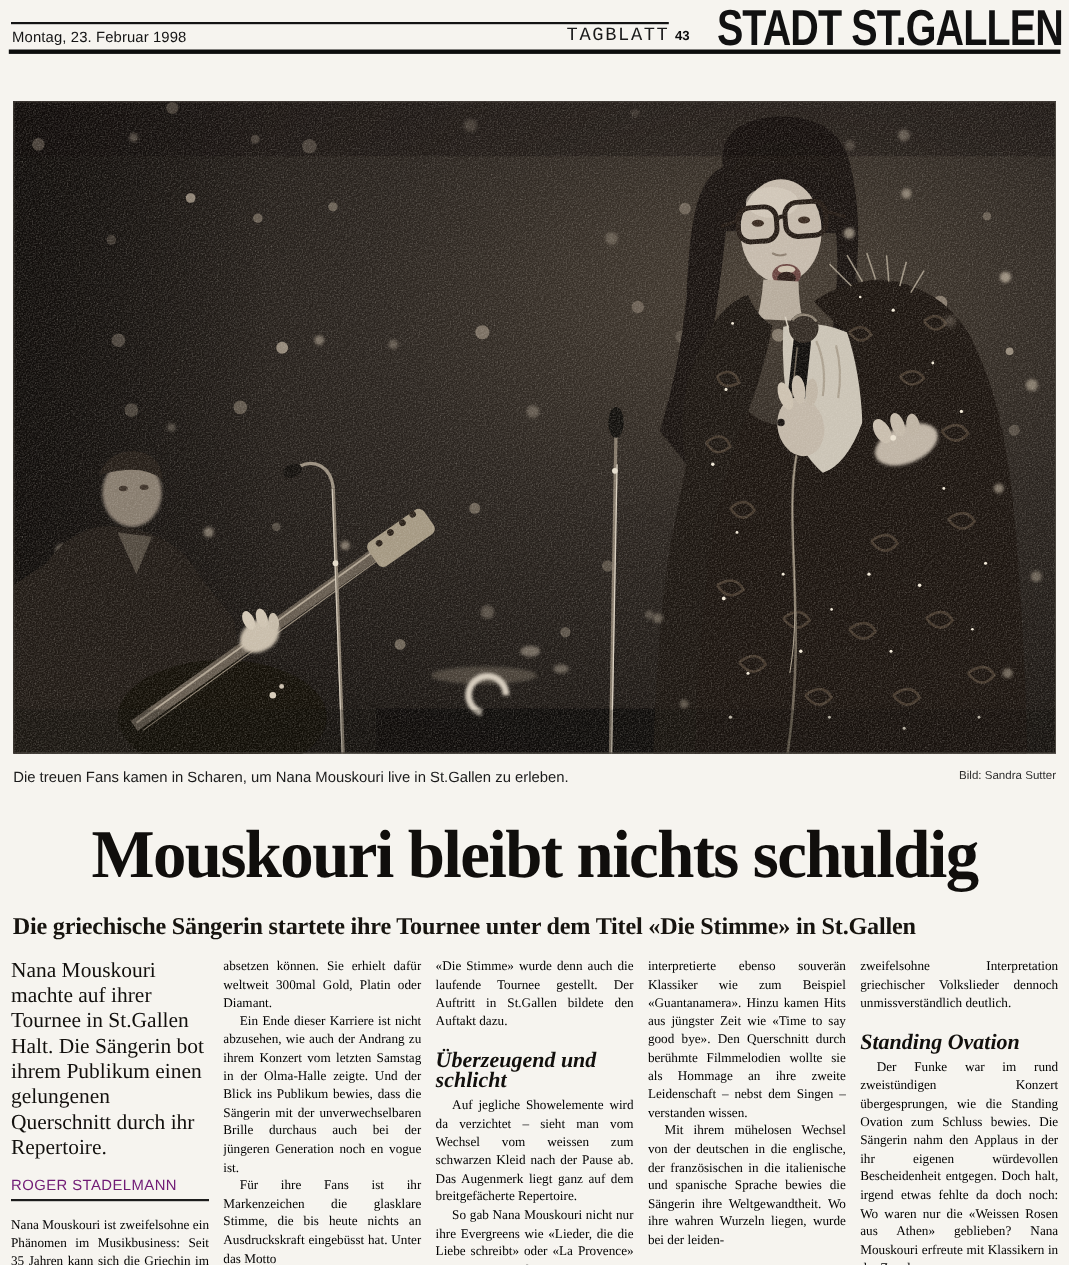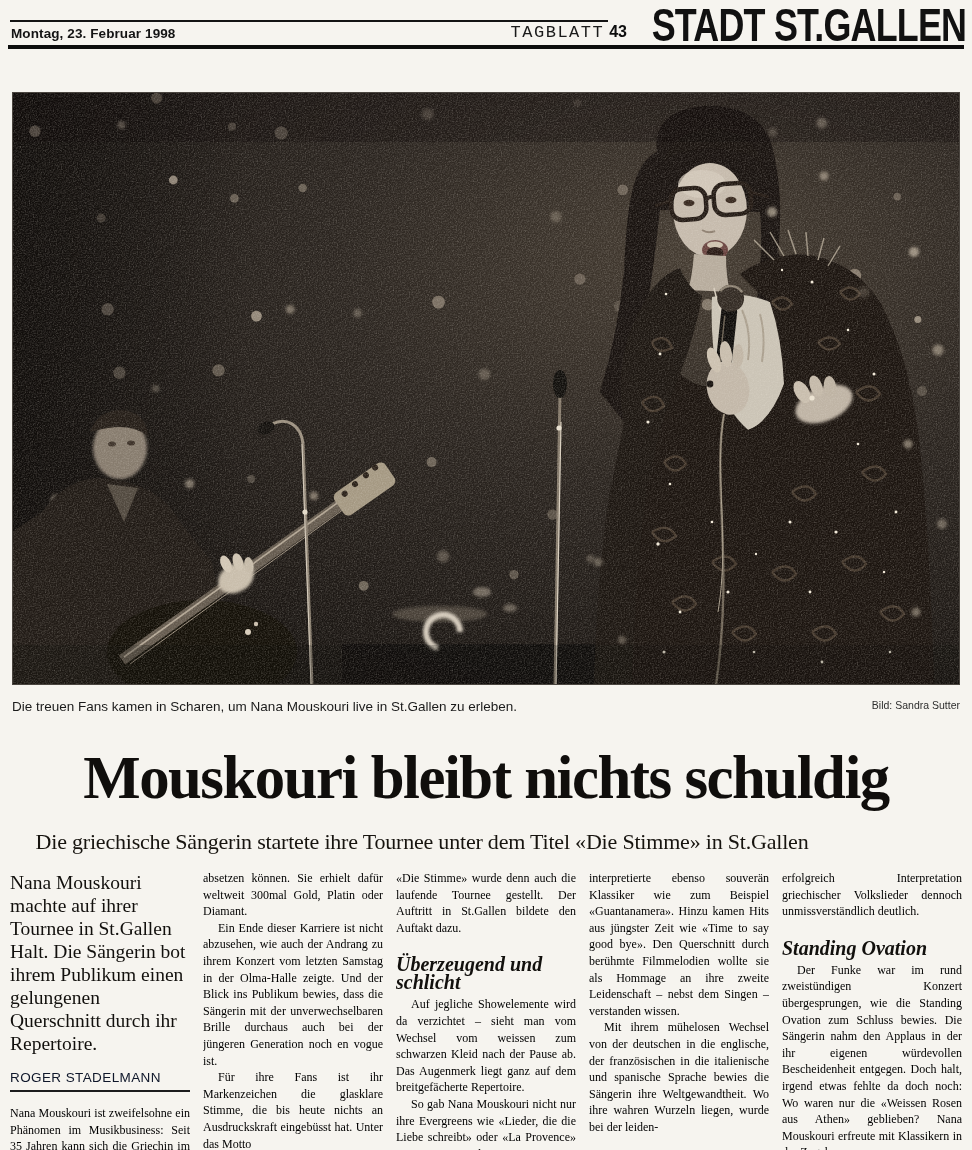--- a/index.html
+++ b/index.html
@@ -3,25 +3,25 @@
 <meta charset="utf-8">
 <style>
   html,body{margin:0;padding:0;background:#e8e6e0;}
   #page{position:relative;width:972px;height:1150px;background:#f6f4ef;overflow:hidden;
         font-family:"Liberation Serif","DejaVu Serif",serif;color:#161310;}
 
   
   .rule-thin{position:absolute;left:10px;top:20px;width:598px;height:2px;background:#141414;}
   .rule-thick{position:absolute;left:8px;top:45px;width:956px;height:4px;background:#0d0d0d;}
   .date-line{position:absolute;left:11px;top:26px;font-family:"Liberation Sans","DejaVu Sans",sans-serif;
-             font-size:13.5px;letter-spacing:.1px;color:#141414;font-weight:bold;}
+             font-size:13.5px;letter-spacing:.1px;color:#141414;}
   .masthead{position:absolute;right:345px;top:23px;white-space:nowrap;}
   .masthead .paper{font-family:Liberation Mono, monospace;font-size:17px;letter-spacing:1.5px;
                    font-variant:small-caps;text-transform:uppercase;color:#1a1a1a;}
-  .masthead .pageno{font-family:"Liberation Sans","DejaVu Sans",sans-serif;font-weight:700;font-size:16px;
+  .masthead .pageno{font-family:"Liberation Sans","DejaVu Sans",sans-serif;font-weight:700;font-size:12px;
                     margin-left:5px;color:#0d0d0d;}
   .section-title{position:absolute;right:6px;top:-2px;font-family:"Liberation Sans","DejaVu Sans",sans-serif;
                  font-weight:700;font-size:46px;letter-spacing:-1px;color:#111;
                  transform:scaleX(.78);transform-origin:100% 50%;white-space:nowrap;}
 
   
   .photo-wrap{position:absolute;left:12px;top:92px;width:948px;height:593px;background:#221c18;}
   .photo-wrap svg{display:block;}
 
   
@@ -29,28 +29,28 @@
                justify-content:space-between;align-items:flex-start;
                font-family:"Liberation Sans","DejaVu Sans",sans-serif;}
   .caption{font-size:13.5px;color:#1b1b1b;}
   .credit{font-size:10.5px;color:#2e2e2e;}
 
   
   .headline{position:absolute;left:0;top:742px;width:972px;text-align:center;
             font-size:62px;font-weight:700;letter-spacing:-1.5px;color:#100e0c;
             transform:scaleX(.98);transform-origin:50% 50%;white-space:nowrap;}
   .subhead{position:absolute;left:0;top:829px;width:844px;text-align:center;
-           font-size:22px;font-weight:400;letter-spacing:-.2px;color:#17140f;white-space:nowrap;}
+           font-size:22px;font-weight:700;letter-spacing:-.2px;color:#17140f;white-space:nowrap;}
 
   
   .columns{position:absolute;left:10px;top:870px;width:952px;height:280px;display:flex;gap:13px;overflow:hidden;}
   .col{flex:1 1 0;min-width:0;overflow:hidden;}
   .blk-lead{font-size:19.5px;line-height:23px;font-weight:400;margin:1px 0 15px;color:#12100d;}
   .blk-byline{font-family:"Liberation Sans","DejaVu Sans",sans-serif;font-size:13.5px;letter-spacing:.4px;
-              color:#0f172a;border-bottom:2px solid #1c1c1c;padding:0 0 5px;margin:8px 0 13px;}
+              color:#701a75;border-bottom:2px solid #1c1c1c;padding:0 0 5px;margin:8px 0 13px;}
   .blk-subhead{font-size:20px;line-height:18px;font-weight:700;margin:19px 0 5px;color:#12100d;font-style:italic;}
   .blk-para{font-size:12px;line-height:16.6px;margin:0;text-align:justify;color:#000000;
             hyphens:auto;-webkit-hyphens:auto;}
   .blk-para.ind{text-indent:15px;}
 </style>
 </head>
 <body>
 
 <div id="page">
 
@@ -343,19 +343,19 @@
         <p class="blk-para">«Die Stimme» wurde denn auch die laufende Tournee gestellt. Der Auftritt in St.Gallen bildete den Auftakt dazu.</p>
         <p class="blk-subhead">Überzeugend und schlicht</p>
         <p class="blk-para ind">Auf jegliche Showelemente wird da verzichtet – sieht man vom Wechsel vom weissen zum schwarzen Kleid nach der Pause ab. Das Augenmerk liegt ganz auf dem breitgefächerte Repertoire.</p>
         <p class="blk-para ind">So gab Nana Mouskouri nicht nur ihre Evergreens wie «Lieder, die die Liebe schreibt» oder «La Provence» zum Besten, sondern</p>
       </div>
     <div class="col">
         <p class="blk-para">interpretierte ebenso souverän Klassiker wie zum Beispiel «Guantanamera». Hinzu kamen Hits aus jüngster Zeit wie «Time to say good bye». Den Querschnitt durch berühmte Filmmelodien wollte sie als Hommage an ihre zweite Leidenschaft – nebst dem Singen – verstanden wissen.</p>
         <p class="blk-para ind">Mit ihrem mühelosen Wechsel von der deutschen in die englische, der französischen in die italienische und spanische Sprache bewies die Sängerin ihre Weltgewandtheit. Wo ihre wahren Wurzeln liegen, wurde bei der leiden-</p>
       </div>
     <div class="col">
-        <p class="blk-para">erfolgreich Interpretation griechischer Volkslieder dennoch unmissverständlich deutlich.</p>
+        <p class="blk-para">zweifelsohne Interpretation griechischer Volkslieder dennoch unmissverständlich deutlich.</p>
         <p class="blk-subhead">Standing Ovation</p>
         <p class="blk-para ind">Der Funke war im rund zweistündigen Konzert übergesprungen, wie die Standing Ovation zum Schluss bewies. Die Sängerin nahm den Applaus in der ihr eigenen würdevollen Bescheidenheit entgegen. Doch halt, irgend etwas fehlte da doch noch: Wo waren nur die «Weissen Rosen aus Athen» geblieben? Nana Mouskouri erfreute mit Klassikern in der Zugabe.</p>
       </div>
   </div>
 
 </div>
 
 </body></html>

